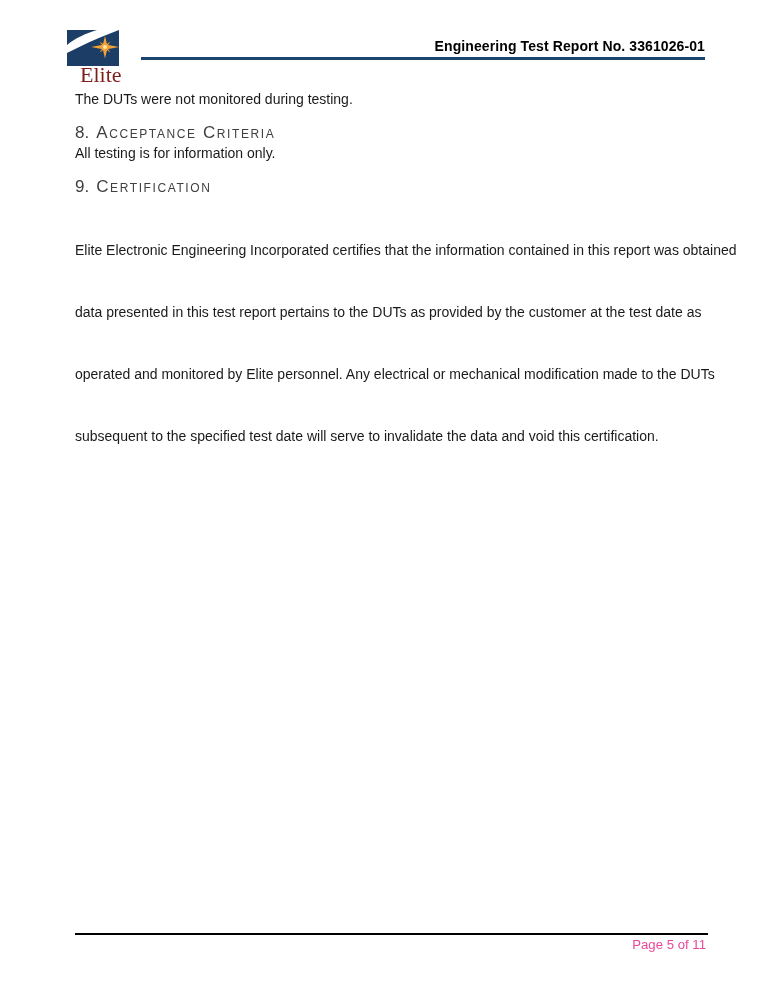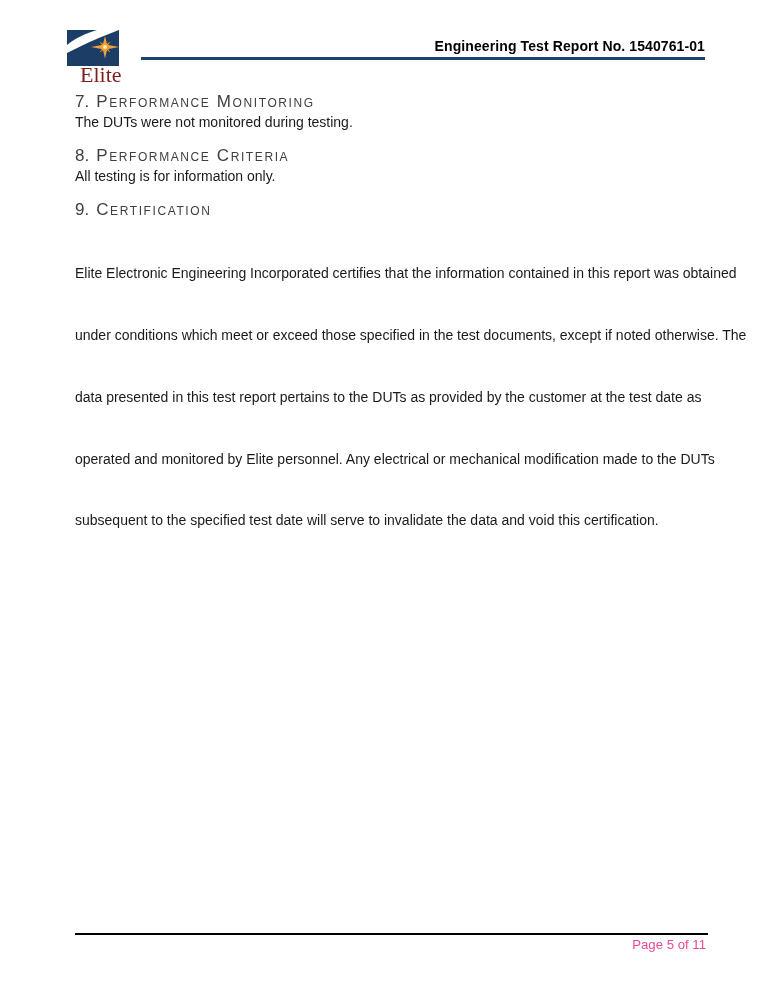--- a/index.html
+++ b/index.html
@@ -72,46 +72,42 @@
       <path d="M0,0 L30,0 C19.5,3.2 8,8.2 0,15 Z" fill="#1C3E66"></path>
 
       <path d="M32.5,11.5 L38,15.3 L43.5,11.5 L39.7,17 L43.5,22.5 L38,18.7 L32.5,22.5 L36.3,17 Z" fill="#F2A136"></path>
 
       <polygon points="38,6 40.2,14.8 52,17 40.2,19.2 38,28.5 35.8,19.2 24,17 35.8,14.8" fill="#F2A136"></polygon>
       <circle cx="38" cy="17" r="2" fill="#FFE9A8"></circle>
     </svg>
     <div class="logo-word">Elite</div>
   </div>
 
-  <div class="report-no">Engineering Test Report No. 1540761-01</div>
+  <div class="report-no">Engineering Test Report No. 3361026-01</div>
   <div class="header-rule"></div>
 
   <div class="content">
 
     <div>
-      <div class="sec-heading">
-        <span class="sec-num">7.</span><span>Performance Monitoring</span>
-      </div>
       <div class="sec-body">The DUTs were not monitored during testing.</div>
     </div>
 
     <div>
       <div class="sec-heading">
-        <span class="sec-num">8.</span><span>Performance Criteria</span>
+        <span class="sec-num">8.</span><span>Acceptance Criteria</span>
       </div>
       <div class="sec-body">All testing is for information only.</div>
     </div>
 
     <div>
       <div class="sec-heading">
         <span class="sec-num">9.</span><span>Certification</span>
       </div>
       <div class="sec-body">
         <div class="para-line">Elite Electronic Engineering Incorporated certifies that the information contained in this report was obtained</div>
-        <div class="para-line">under conditions which meet or exceed those specified in the test documents, except if noted otherwise. The</div>
         <div class="para-line">data presented in this test report pertains to the DUTs as provided by the customer at the test date as</div>
         <div class="para-line">operated and monitored by Elite personnel. Any electrical or mechanical modification made to the DUTs</div>
         <div class="para-line">subsequent to the specified test date will serve to invalidate the data and void this certification.</div>
       </div>
     </div>
 
   </div>
 
   <div class="footer-rule"></div>
   <div class="page-num">Page 5 of 11</div>

